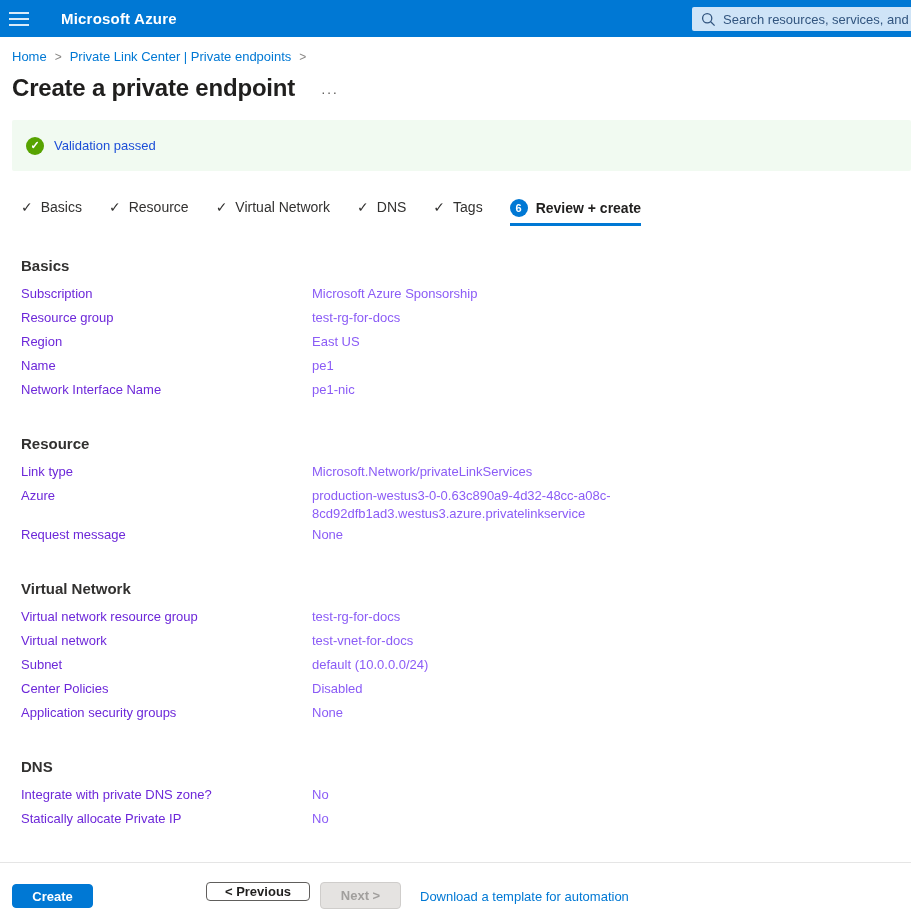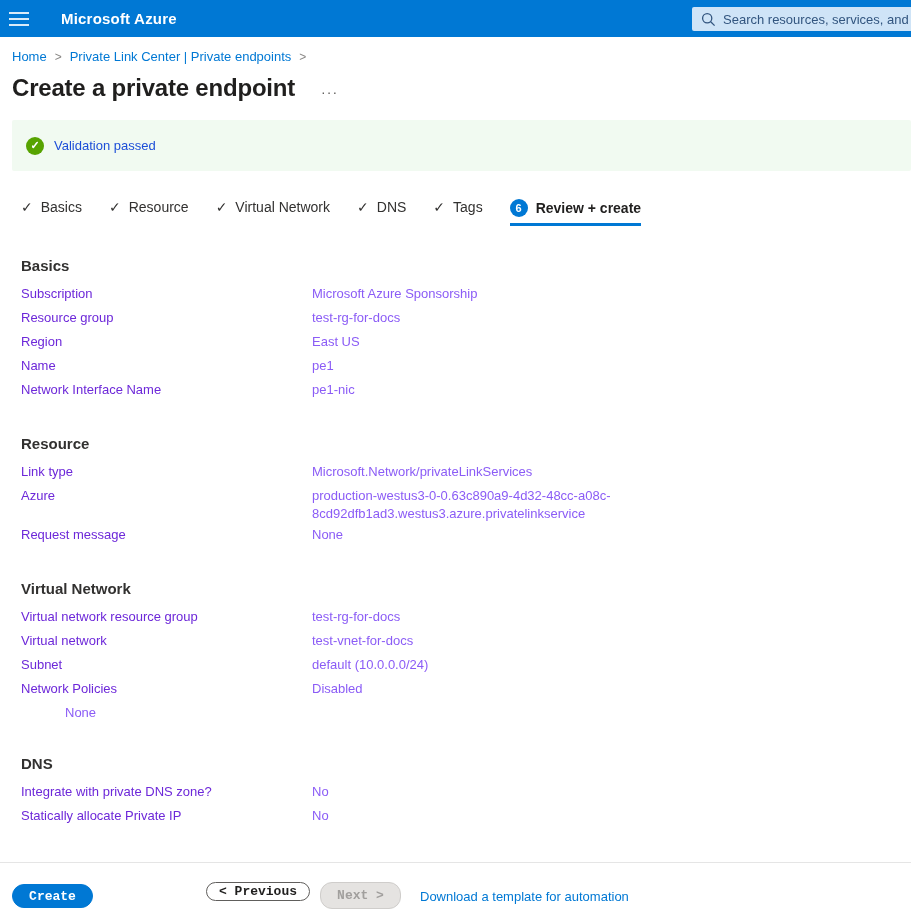--- a/index.html
+++ b/index.html
@@ -98,21 +98,21 @@
   .rows { margin-top: 8px; }
   .row { display: flex; line-height: 24px; font-size: 13px; }
   .row-label { width: 247px; color: #6d28d9; flex: 0 0 auto; }
   .row-value { color: #8b5cf6; max-width: 302px; overflow-wrap: break-word; line-height: 18px; padding-top: 3px; margin-left: 44px; }
 
   
   .footer {
     position: absolute; left: 0; right: 0; bottom: 0; height: 57px;
     background: #ffffff; border-top: 1px solid #e5e5e5;
   }
-  .btn { font-family: Liberation Mono, monospace; font-size: 13px; border-radius: 12px; cursor: pointer; }
+  .btn { font-family: Liberation Sans, sans-serif; font-size: 13px; border-radius: 4px; cursor: pointer; }
   .btn-create {
     position: absolute; left: 12px; top: 21px; width: 81px; height: 24px;
     background: #0078d4; color: #ffffff; border: 1px solid #0078d4; font-weight: 700;
   }
   .btn-previous {
     position: absolute; left: 206px; top: 19px; width: 104px; height: 19px;
     background: #ffffff; color: #201f1e; border: 1px solid #605e5c; font-weight: 700;
   }
   .btn-next {
     position: absolute; left: 320px; top: 19px; width: 81px; height: 27px;
@@ -242,24 +242,25 @@
       </div>
       <div class="row">
         <div class="row-label">Virtual network</div>
         <div class="row-value">test-vnet-for-docs</div>
       </div>
       <div class="row">
         <div class="row-label">Subnet</div>
         <div class="row-value">default (10.0.0.0/24)</div>
       </div>
       <div class="row">
-        <div class="row-label">Network Policies</div>
+        <div class="row-label">Center Policies</div>
         <div class="row-value">Disabled</div>
       </div>
       <div class="row">
+        <div class="row-label">Application security groups</div>
         <div class="row-value">None</div>
       </div>
     </div>
   </div>
 
   <div class="section">
     <div class="section-title">DNS</div>
     <div class="rows">
       <div class="row">
         <div class="row-label">Integrate with private DNS zone?</div>

